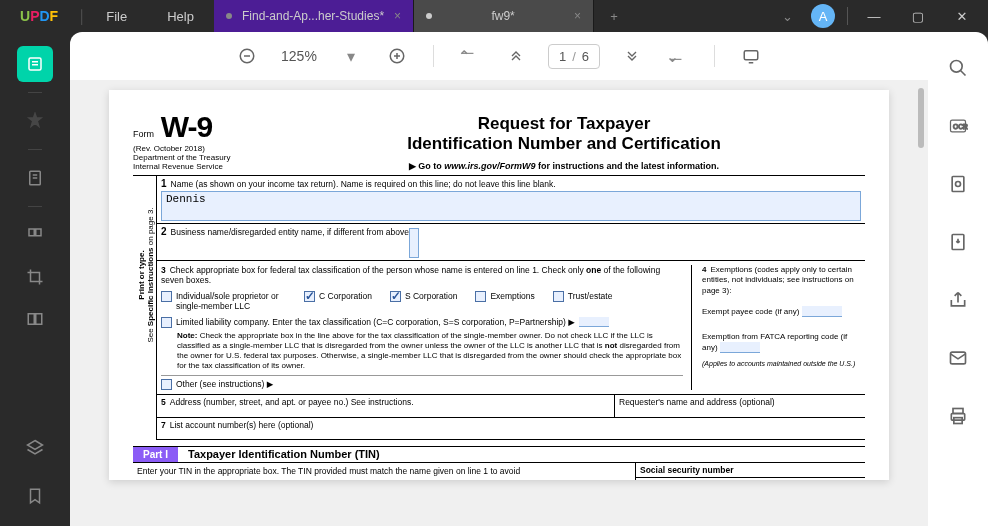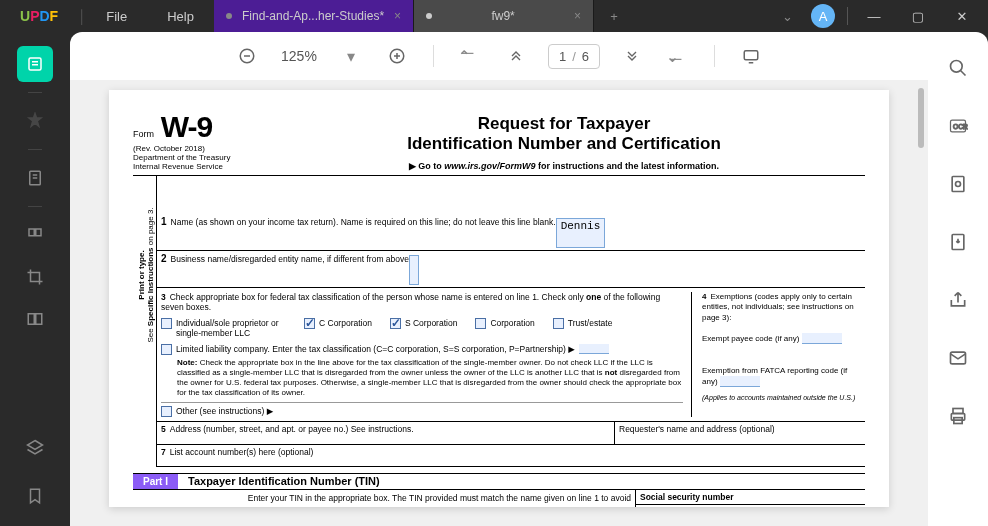--- a/index.html
+++ b/index.html
@@ -81,21 +81,21 @@
     .w9-addr { display: flex; border-bottom: 1px solid #000; }
     .w9-addr-left { flex: 1; border-right: 1px solid #000; }
     .w9-addr-right { width: 250px; padding: 2px 4px; font-size: 8.5px; }
     .w9-addr-row { border-bottom: 1px solid #000; padding: 2px 4px; min-height: 22px; font-size: 8.5px; }
     .w9-addr-row:last-child { border-bottom: none; }
     
     .w9-part { display: flex; align-items: center; margin-top: 6px; border-top: 1.5px solid #000; border-bottom: 1px solid #000; }
     .w9-part-badge { background: #8b5cf6; color: #fff; padding: 2px 10px; font-weight: bold; font-size: 10px; }
     .w9-part-title { font-weight: bold; font-size: 11px; padding-left: 10px; }
     .w9-tin-row { display: flex; }
-    .w9-tin-left { flex: 1; padding: 3px 4px; font-size: 8.5px; line-height: 1.3; text-align: right; }
+    .w9-tin-left { flex: 1; padding: 3px 4px; font-size: 8.5px; line-height: 1.3; }
     .w9-tin-right { width: 230px; border-left: 1px solid #000; }
     .w9-ssn-label { border-bottom: 1px solid #000; padding: 2px 4px; font-size: 8.5px; font-weight: bold; }
   </style>
 </head>
 <body>
 
 <div class="titlebar">
   <div class="logo">
     <span class="u">U</span><span class="p">P</span><span class="d">D</span><span class="f">F</span>
   </div>
@@ -241,21 +241,21 @@
               <div class="w9-title"><span>Request for Taxpayer</span><br><span>Identification Number and Certification</span></div>
               <div class="w9-goto"><span>▶ Go to </span><i>www.irs.gov/FormW9</i><span> for instructions and the latest information.</span></div>
             </div>
           </div>
 
           <div class="w9-body">
             <div class="w9-side">
               <div class="w9-side-text"><span class="b">Print or type.</span><br><span>See <b>Specific Instructions</b> on page 3.</span></div>
             </div>
             <div class="w9-main">
-              <div class="w9-row" style="flex-direction:row;margin-top:38px;">
+              <div class="w9-row" style="flex-direction:column;">
                 <div><span class="w9-num">1</span><span style="font-size:8.5px;">Name (as shown on your income tax return). Name is required on this line; do not leave this line blank.</span></div>
                 <div class="w9-input-line">Dennis</div>
               </div>
               <div class="w9-row" style="flex-direction:row;">
                 <div><span class="w9-num">2</span><span style="font-size:8.5px;">Business name/disregarded entity name, if different from above</span></div>
                 <div class="w9-input-line"></div>
               </div>
               <div class="w9-box3">
                 <div class="w9-box3-left">
                   <div style="font-size:8.5px;"><span class="w9-num">3</span><span>Check appropriate box for federal tax classification of the person whose name is entered on line 1. Check only </span><b>one</b><span> of the following seven boxes.</span></div>
@@ -267,42 +267,42 @@
                     <div class="w9-check">
                         <span class="w9-checkbox checked"></span>
                         <span>C Corporation</span>
                       </div>
                     <div class="w9-check">
                         <span class="w9-checkbox checked"></span>
                         <span>S Corporation</span>
                       </div>
                     <div class="w9-check">
                         <span class="w9-checkbox"></span>
-                        <span>Corporation</span>
+                        <span>Exemptions</span>
                       </div>
                     <div class="w9-check">
                         <span class="w9-checkbox"></span>
                         <span>Trust/estate</span>
                       </div>
                   </div>
                   <div class="w9-check" style="margin-top:4px;">
                       <span class="w9-checkbox"></span>
                       <span>Limited liability company. Enter the tax classification (C=C corporation, S=S corporation, P=Partnership) ▶</span> 
                       <span class="w9-llc-line"></span>
                     </div>
                   <div class="w9-note" style="padding-left:16px;"><b>Note: </b><span>Check the appropriate box in the line above for the tax classification of the single-member owner.  Do not check LLC if the LLC is classified as a single-member LLC that is disregarded from the owner unless the owner of the LLC is another LLC that is <b>not</b> disregarded from the owner for U.S. federal tax purposes. Otherwise, a single-member LLC that is disregarded from the owner should check the appropriate box for the tax classification of its owner.</span></div>
                   <div class="w9-check" style="margin-top:4px;border-top:1px solid #999;padding-top:3px;">
                       <span class="w9-checkbox"></span>
                       <span>Other (see instructions) ▶</span>
                     </div>
                 </div>
                 <div class="w9-box3-right">
                   <div><span class="w9-num">4</span><span>Exemptions (codes apply only to certain entities, not individuals; see instructions on page 3):</span></div>
                   <div style="margin-top:10px;"><span>Exempt payee code (if any)</span> <span class="w9-exempt-line"></span></div>
-                  <div style="margin-top:22px;"><span>Exemption from FATCA reporting code (if any)</span> <span class="w9-exempt-line"></span></div>
+                  <div style="margin-top:15px;"><span>Exemption from FATCA reporting code (if any)</span> <span class="w9-exempt-line"></span></div>
                   <div class="w9-exempt-note">(Applies to accounts maintained outside the U.S.)</div>
                 </div>
               </div>
               <div class="w9-addr">
                 <div class="w9-addr-left">
                   <div class="w9-addr-row"><span class="w9-num">5</span><span>Address (number, street, and apt. or payee no.) See instructions.</span></div>
                 </div>
                 <div class="w9-addr-right">Requester's name and address (optional)</div>
               </div>
               <div class="w9-addr-row" style="border-bottom:1px solid #000;"><span class="w9-num">7</span><span>List account number(s) here (optional)</span></div>

